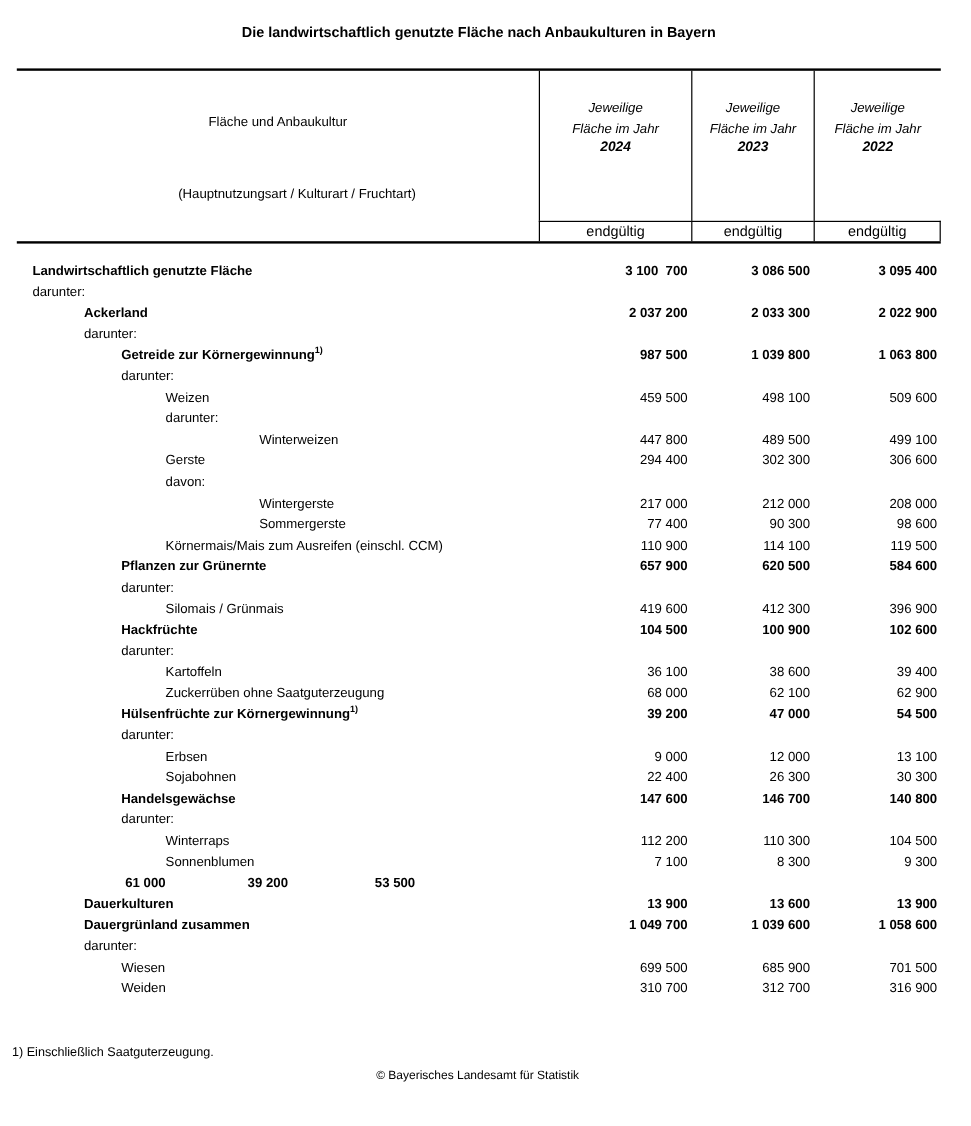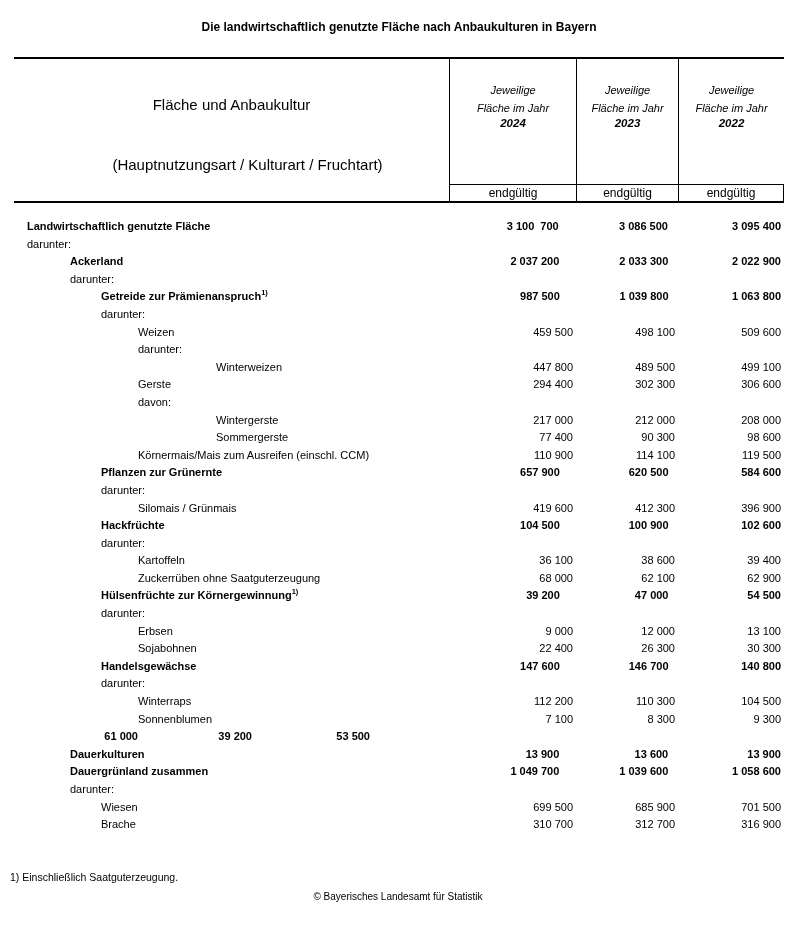--- a/index.html
+++ b/index.html
@@ -9,37 +9,37 @@
     overflow:hidden;
   }
   .title {
     position:absolute; left:14px; top:20px; width:770px;
     text-align:center; font-size:12px; font-weight:bold; line-height:14px;
   }
   .table { position:absolute; left:14px; top:57px; width:770px; }
   .head { border-top:2px solid #000; border-bottom:2px solid #000; }
   .head-upper { display:flex; height:125px; }
   .hc { box-sizing:border-box; }
-  .hc0 { width:435px; position:relative; font-size:15px; }
+  .hc0 { width:435px; position:relative; font-size:11px; }
   .hc0 .l1 { position:absolute; top:37px; left:0; width:100%; text-align:center; }
   .hc0 .l2 { position:absolute; top:97px; left:16px; width:100%; text-align:center; }
   .hcy { border-left:1px solid #000; text-align:center; font-size:11px; padding-top:22px;font-style:italic; }
   .hcy .cap { line-height:18px; }
   .hcy .year { font-weight:bold; font-size:11.5px; }
   .w1 { width:127px; } .w2 { width:102px; } .w3 { width:106px; }
   .head-lower { display:flex; height:17px; }
   .sc0 { box-sizing:border-box; width:435px; }
   .scy {
     box-sizing:border-box; border-left:1px solid #000; border-top:1px solid #000;
     text-align:center; font-size:12px; line-height:16px;
   }
   .scy.last { border-right:1px solid #000; }
   .tbody { padding-top:15px; font-size:11px; }
   .row { display:flex; height:17.6px; line-height:17.6px; white-space:nowrap; }
-  .row.bold { font-weight:bold;gap:12px; }
+  .row.bold { font-weight:bold; }
   .lbl { box-sizing:border-box; width:435px; overflow:visible; }
   .ind0 { padding-left:13px; }
   .ind1 { padding-left:56px; }
   .ind2 { padding-left:87px; }
   .ind3 { padding-left:124px; }
   .ind4 { padding-left:202px; }
   .val { box-sizing:border-box; text-align:right; padding-right:3px; white-space:pre; }
   sup.fn-sup { font-size:7.5px; line-height:0; position:relative; top:-1px; }
   .footnote { position:absolute; left:10px; top:871px; font-size:10.5px; }
   .copyright { position:absolute; left:14px; top:891px; width:768px; text-align:center; font-size:10px; }
@@ -110,21 +110,21 @@
   </div>
 
   <div class="row">
     <div class="lbl ind1"><span class="lbl-text">darunter:</span></div>
     <div class="val w1"></div>
     <div class="val w2"></div>
     <div class="val w3"></div>
   </div>
 
   <div class="row bold">
-    <div class="lbl ind2"><span class="lbl-text">Getreide zur Prämienanspruch</span><sup class="fn-sup">1)</sup></div>
+    <div class="lbl ind2"><span class="lbl-text">Getreide zur Körnergewinnung</span><sup class="fn-sup">1)</sup></div>
     <div class="val w1">987 500</div>
     <div class="val w2">1 039 800</div>
     <div class="val w3">1 063 800</div>
   </div>
 
   <div class="row">
     <div class="lbl ind2"><span class="lbl-text">darunter:</span></div>
     <div class="val w1"></div>
     <div class="val w2"></div>
     <div class="val w3"></div>
@@ -319,21 +319,21 @@
   </div>
 
   <div class="row">
     <div class="lbl ind2"><span class="lbl-text">Wiesen</span></div>
     <div class="val w1">699 500</div>
     <div class="val w2">685 900</div>
     <div class="val w3">701 500</div>
   </div>
 
   <div class="row">
-    <div class="lbl ind2"><span class="lbl-text">Brache</span></div>
+    <div class="lbl ind2"><span class="lbl-text">Weiden</span></div>
     <div class="val w1">310 700</div>
     <div class="val w2">312 700</div>
     <div class="val w3">316 900</div>
   </div>
 </div>
   </div>
 
   <div class="footnote">1) Einschließlich Saatguterzeugung.</div>
   <div class="copyright">© Bayerisches Landesamt für Statistik</div>
 

